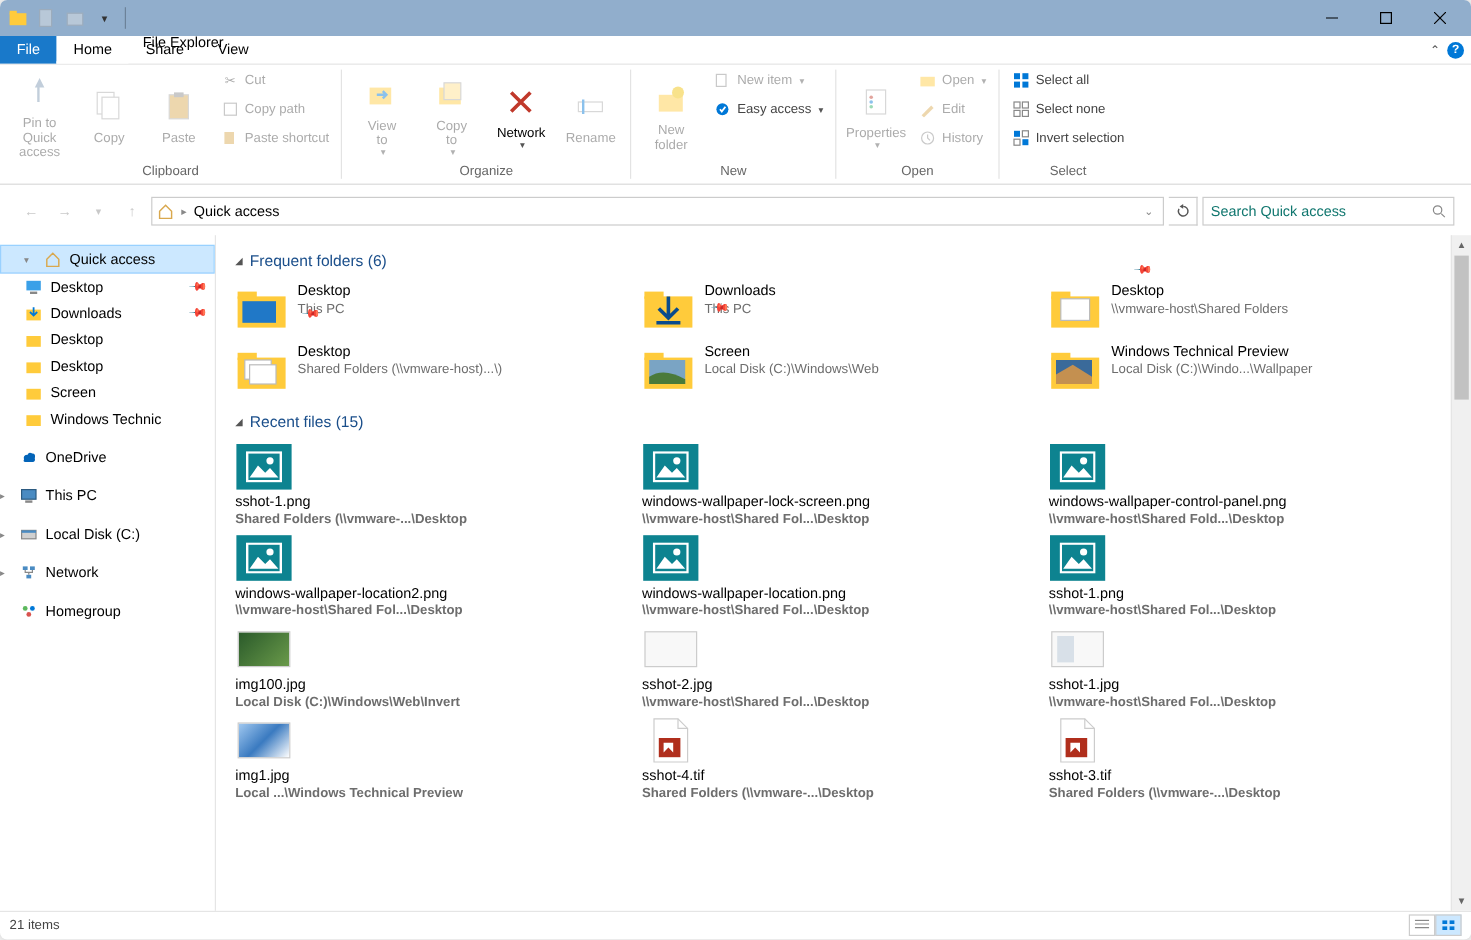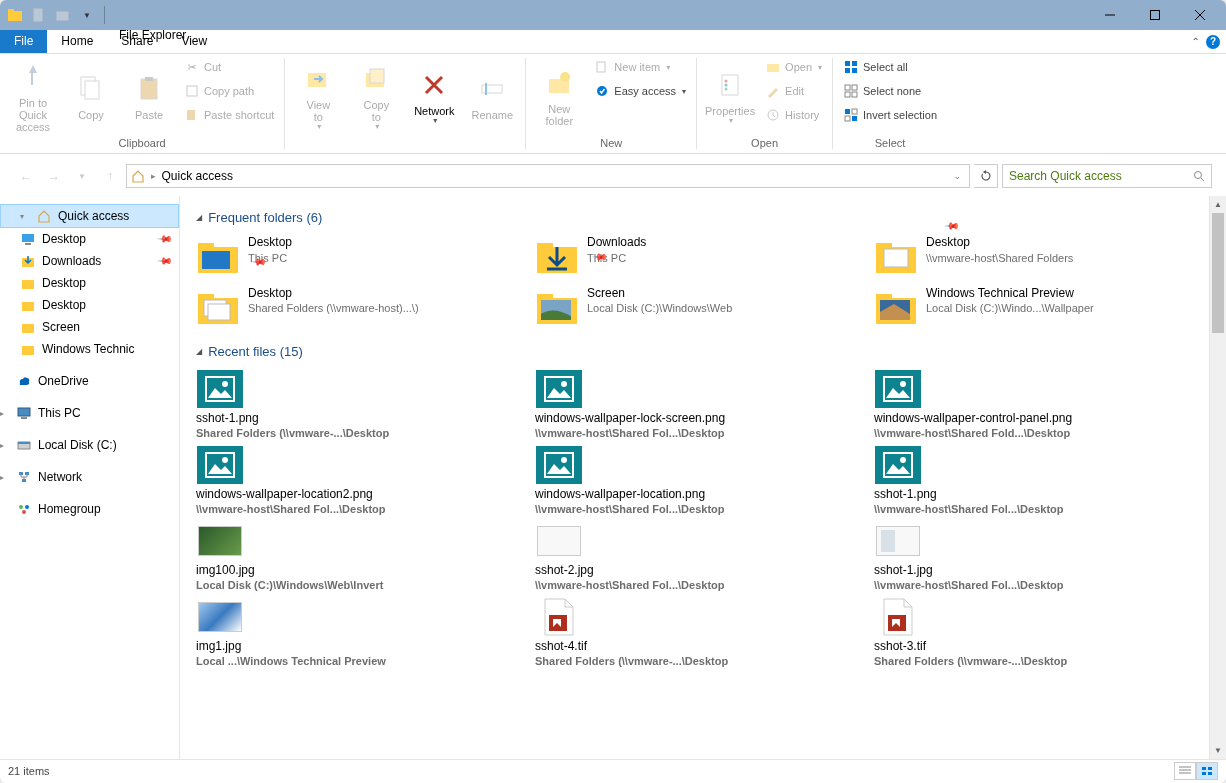--- a/index.html
+++ b/index.html
@@ -37,21 +37,21 @@
 .ribbon-small .sic { width: 16px; height: 16px; display: inline-flex; align-items: center; justify-content: center; }
 .drop-arrow { font-size: 8px; color: #555; margin-left: 2px; }
 .faded { opacity: 0.45; }
 
 
 .navbar { height: 32px; display: flex; align-items: center; padding: 0 6px; gap: 4px; margin: 6px 8px 4px 8px; }
 .nav-arrow { width: 24px; height: 24px; display: flex; align-items: center; justify-content: center; color: #888; }
 .addressbar { flex: 1; height: 24px; border: 1px solid #ccc; display: flex; align-items: center; padding: 0 4px; font-size: 12px; gap: 6px; }
 .addressbar .crumb { display: flex; align-items: center; gap: 4px; }
 .refresh-btn { width: 24px; height: 24px; border: 1px solid #ccc; border-left: none; display: flex; align-items: center; justify-content: center; color: #555; }
-.searchbox { width: 210px; height: 24px; border: 1px solid #ccc; display: flex; align-items: center; padding: 0 6px; color: #4d7c0f; font-size: 12px; }
+.searchbox { width: 210px; height: 24px; border: 1px solid #ccc; display: flex; align-items: center; padding: 0 6px; color: #0f766e; font-size: 12px; }
 .searchbox .sicon { margin-left: auto; color: #888; }
 .crumb-drop { margin-left: auto; color: #888; font-size: 9px; padding-right: 4px; }
 
 
 .body { display: flex; height: calc(100% - 30px - 24px - 100px - 44px - 22px); }
 .sidebar { width: 180px; border-right: 1px solid #e5e5e5; padding: 8px 0; overflow-y: auto; }
 .side-group { margin-bottom: 10px; }
 .side-item { display: flex; align-items: center; gap: 6px; padding: 3px 8px 3px 20px; font-size: 12px; white-space: nowrap; overflow: hidden; }
 .side-item.root { padding-left: 0; }
 .side-item.hover { background: #cce8ff; border: 1px solid #99d1ff; padding-left: 19px; }
@@ -238,20 +238,21 @@
       <div class="ribbon-big faded">
           <div class="ric">
             <svg width="28" height="28">
               <rect x="4" y="10" width="20" height="8" fill="#fff" stroke="#aaa"></rect>
               <line x1="8" y1="8" x2="8" y2="20" stroke="#0078d7" stroke-width="2"></line>
             </svg>
           </div>
           <span>Rename</span>
         </div>
     </div>
+    <div class="ribbon-group-label">Organize</div>
   </div>
   <div class="ribbon-sep"></div>
   <div class="ribbon-group">
     <div class="ribbon-group-body">
       <div class="ribbon-big faded">
           <div class="ric">
             <svg width="28" height="28">
               <rect x="4" y="10" width="20" height="14" fill="#ffcb3b"></rect>
               <circle cx="20" cy="8" r="5" fill="#f0c000"></circle>
             </svg>

